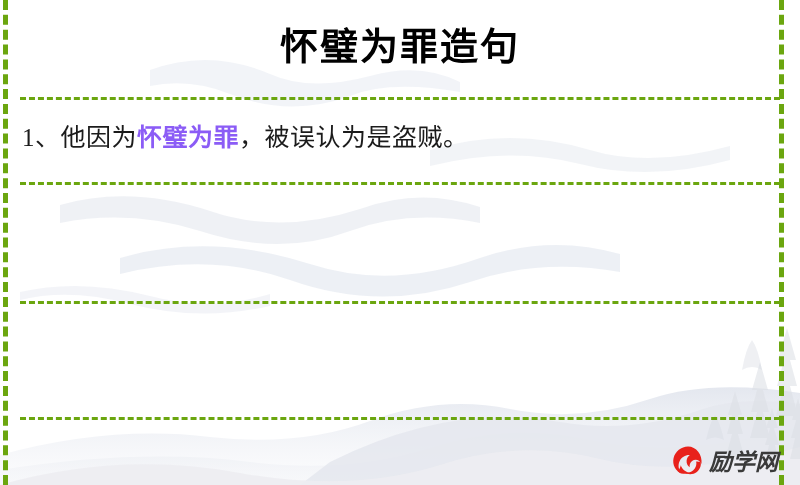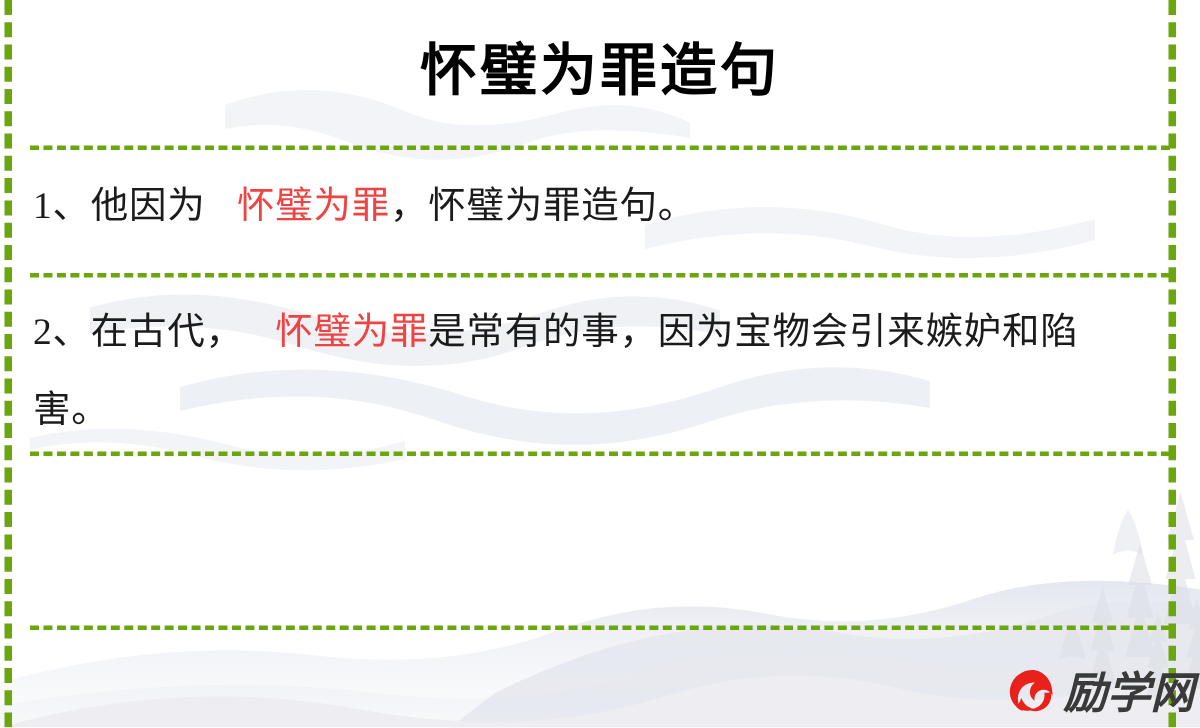--- a/index.html
+++ b/index.html
@@ -88,40 +88,39 @@
     font-size: 25px;
     line-height: 52px;
     color: #1b1b1b;
     letter-spacing: 0.5px;
   }
   .s1 { height: 85px;  padding-top: 15px; }
   .s2 { height: 119px; padding-top: 14px; }
   .s3 { height: 116px; padding-top: 14px; }
 
   .idiom {
-    color: #ef4444;
-    font-weight: normal;
-    margin-left: 21px;
+    color: #8b5cf6;
+    font-weight: bold;
   }
 
   
   .logo {
     position: absolute;
     left: 671px;
     top: 444px;
     height: 36px;
     display: flex;
     align-items: center;
     gap: 4px;
     z-index: 4;
   }
   .logo-mark { width: 34px; height: 34px; display:block; }
   .logo-text {
     font-family: "DejaVu Sans", "Liberation Sans", sans-serif;
-    font-size: 29px;
+    font-size: 23px;
     font-weight: bold;
     font-style: italic;
     color: #3a3a3a;
     letter-spacing: 0px;
     line-height: 34px;
     white-space: nowrap;
   }
 </style>
 </head>
 <body>
@@ -171,26 +170,23 @@
   <div class="sep sep-1"></div>
   <div class="sep sep-2"></div>
   <div class="sep sep-3"></div>
   <div class="sep sep-4"></div>
 
   <div class="title">怀璧为罪造句</div>
 
   <div class="sentences">
 
     <div class="sentence s1">
-      <span>1、</span><span>他因为</span><span class="idiom">怀璧为罪</span><span>，怀璧为罪造句。</span>
+      <span>1、</span><span>他因为</span><span class="idiom">怀璧为罪</span><span>，被误认为是盗贼。</span>
     </div>
 
-    <div class="sentence s2">
-      <span>2、</span><span>在古代，</span><span class="idiom">怀璧为罪</span><span>是常有的事，因为宝物会引来嫉妒和陷害。</span>
-    </div>
 
 
   </div>
 
   <div class="logo">
     <svg class="logo-mark" viewBox="0 0 34 34" xmlns="http://www.w3.org/2000/svg">
       <path d="M17 1.6 C10.2 1.6 4.2 6.6 2.6 13 c-1.6 6.6 2 13.4 8.4 16 c-3.4 -3.6 -4.4 -8.6 -2.4 -12.8
                c1.9 -4 6 -6.4 10.2 -6.1 c-1.9 1.4 -3 3.5 -3.2 5.7 c-0.2 2.6 1 5 3.1 6.4
                c-0.4 -2.4 0.5 -4.8 2.4 -6.2 c2 -1.5 4.7 -1.6 6.8 -0.3 c1.3 0.8 2.2 2 2.6 3.4
                C31.6 9.6 25.2 1.6 17 1.6 Z" fill="#e8211b"></path>

